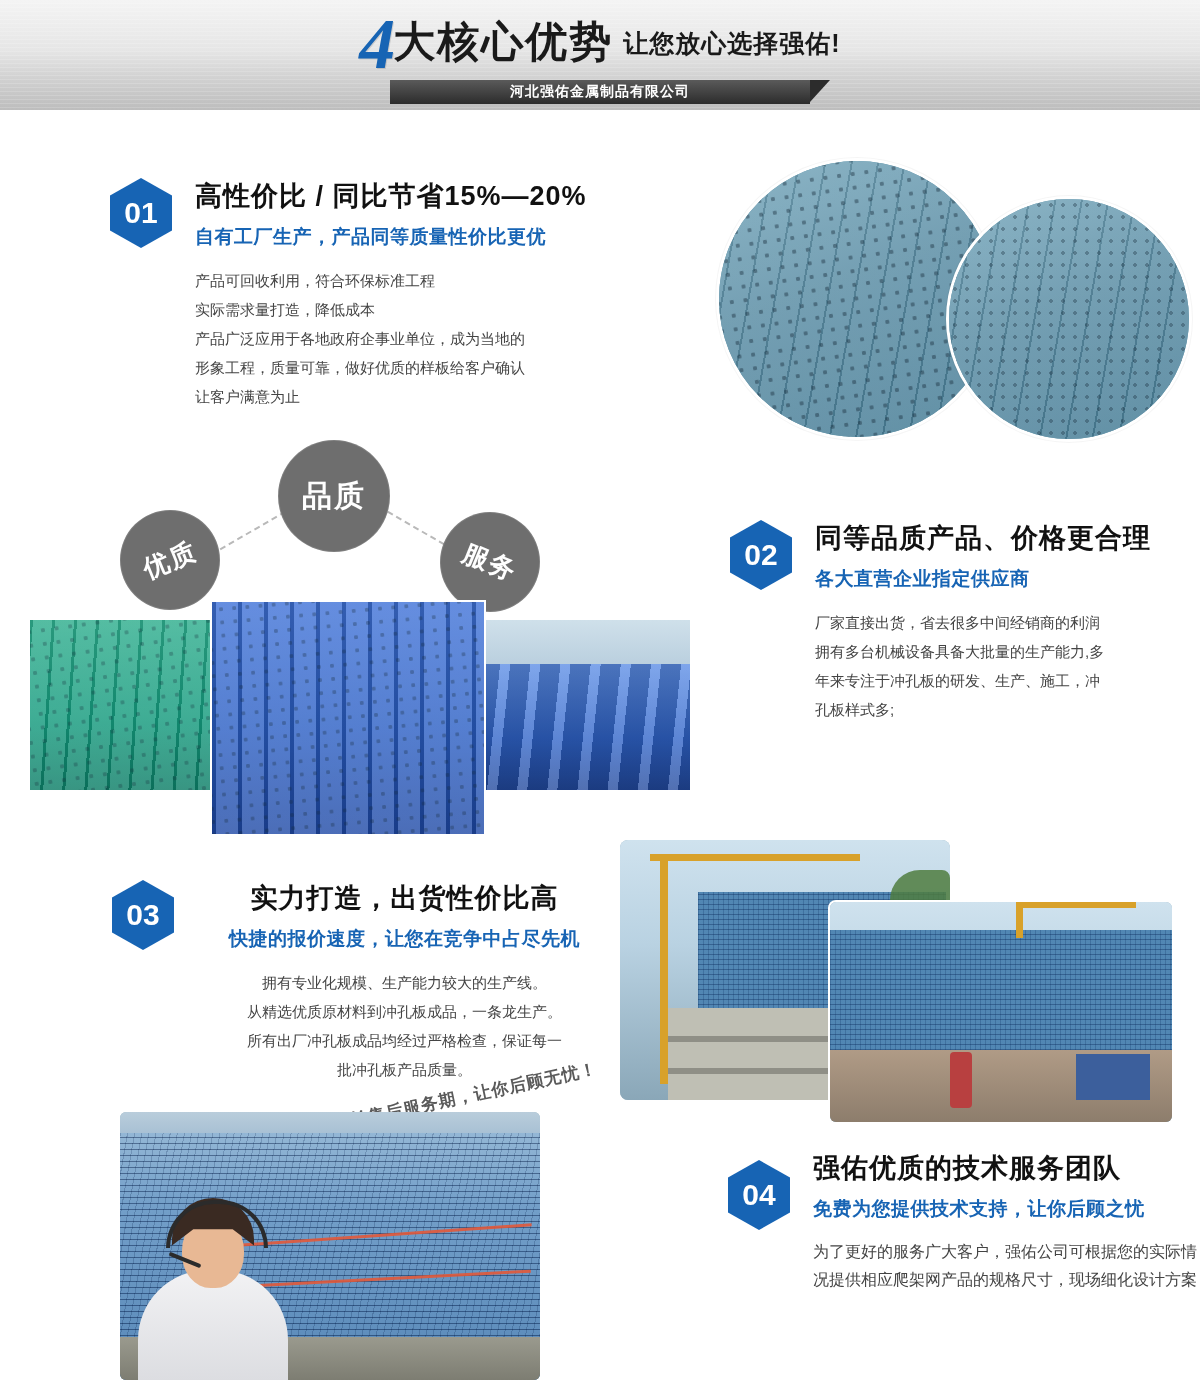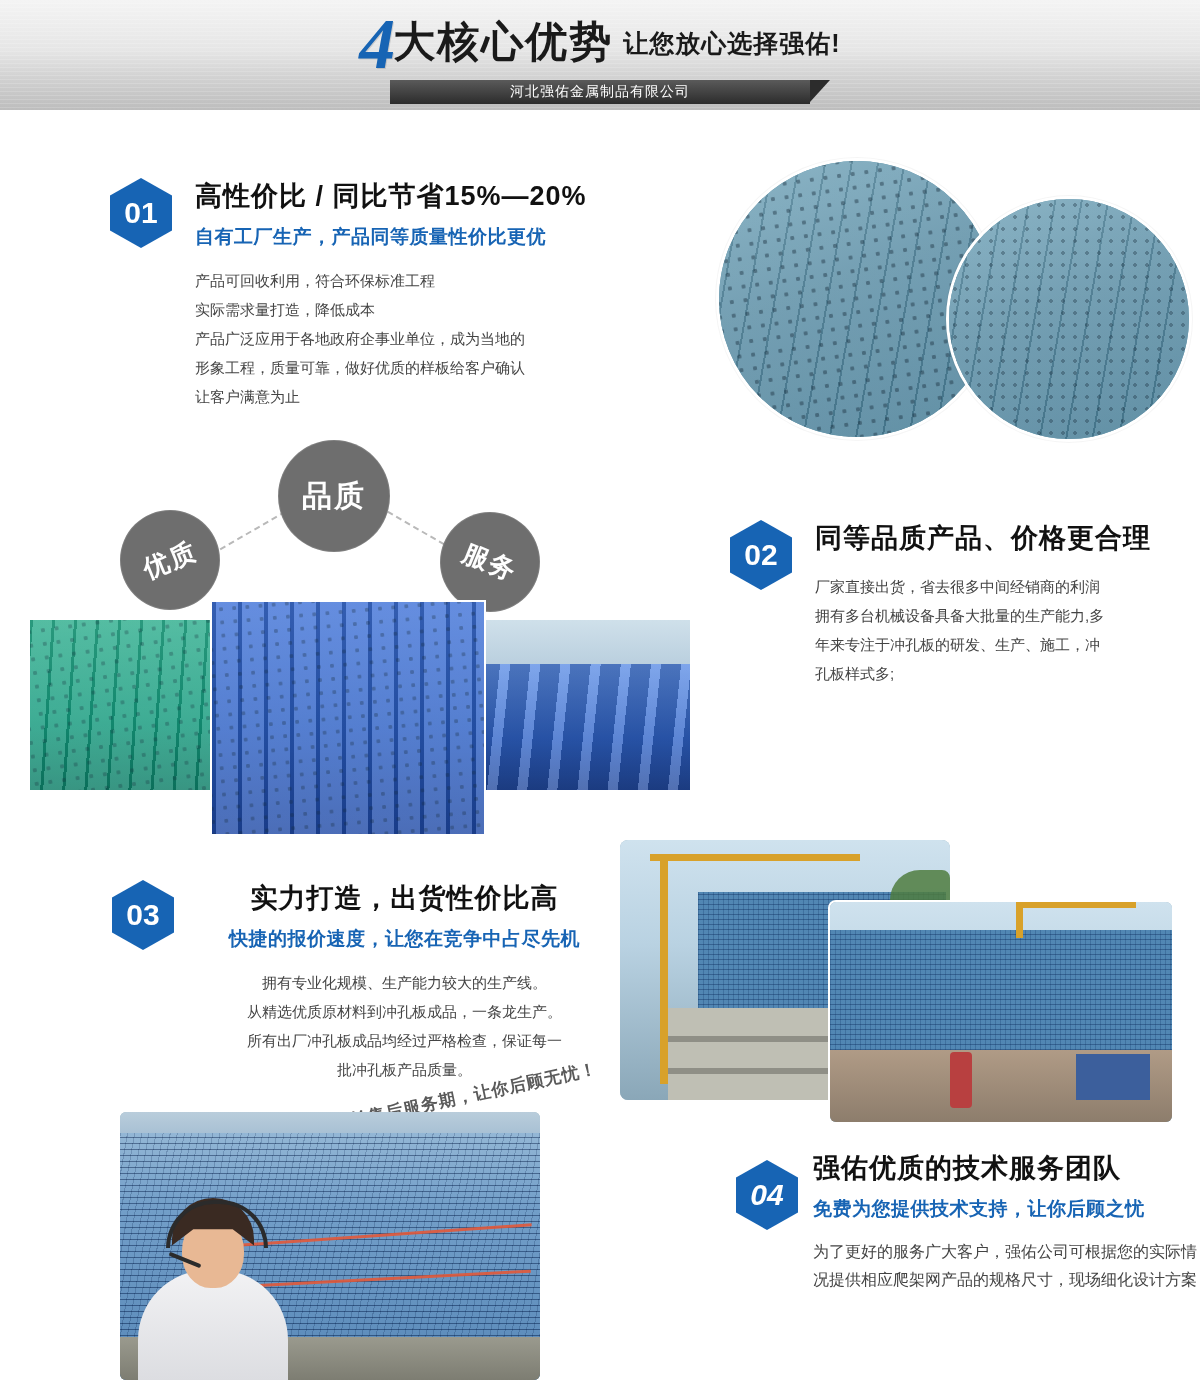--- a/index.html
+++ b/index.html
@@ -73,20 +73,21 @@
   }
   .head-bar {
     position: absolute;
     left: 50%;
     transform: translateX(-50%);
     top: 80px;
     width: 420px;
     height: 24px;
     background: linear-gradient(180deg, #5a5a5a 0%, #2c2c2c 100%);
     text-align: center;
+    font-weight: bold;
   }
   .head-bar:after {
     content: "";
     position: absolute;
     right: -20px; top: 0;
     border-top: 22px solid #2c2c2c;
     border-right: 20px solid transparent;
   }
   .head-bar span {
     display: inline-block;
@@ -351,20 +352,21 @@
   </div>
   <div class="photo strip-c">
     <div class="sky-top"></div>
     <div class="blue-wave" style="top:26%;"></div>
   </div>
 
   <div class="block" style="left:730px; top:520px; width:450px;">
     <div class="hexnum" style="left:0; top:0;">02</div>
     <div style="margin-left:85px;">
       <div class="t-title">同等品质产品、价格更合理</div>
+      <div class="t-sub">各大直营企业指定供应商</div>
       <div class="t-body">
         <div>厂家直接出货，省去很多中间经销商的利润</div>
         <div>拥有多台机械设备具备大批量的生产能力,多</div>
         <div>年来专注于冲孔板的研发、生产、施工，冲</div>
         <div>孔板样式多;</div>
       </div>
     </div>
   </div>
 
   <div class="block" style="left:112px; top:880px; width:500px;">
@@ -412,21 +414,21 @@
     <div class="agent">
       <div class="agent-body"></div>
       <div class="agent-head"></div>
       <div class="agent-hair"></div>
       <div class="agent-mic"></div>
       <div class="agent-mic-arm"></div>
     </div>
   </div>
 
   <div class="block" style="left:728px; top:1150px; width:460px;">
-    <div class="hexnum" style="left:8px; top:10px;font-style:italic;">04</div>
+    <div class="hexnum" style="left:0; top:10px;">04</div>
     <div style="margin-left:85px;">
       <div class="t-title">强佑优质的技术服务团队</div>
       <div class="t-sub">免费为您提供技术支持，让你后顾之忧</div>
       <div class="t-body" style="font-size:16px; line-height:28px;">
         <div>为了更好的服务广大客户，强佑公司可根据您的实际情</div>
         <div>况提供相应爬架网产品的规格尺寸，现场细化设计方案</div>
       </div>
     </div>
   </div>
 

